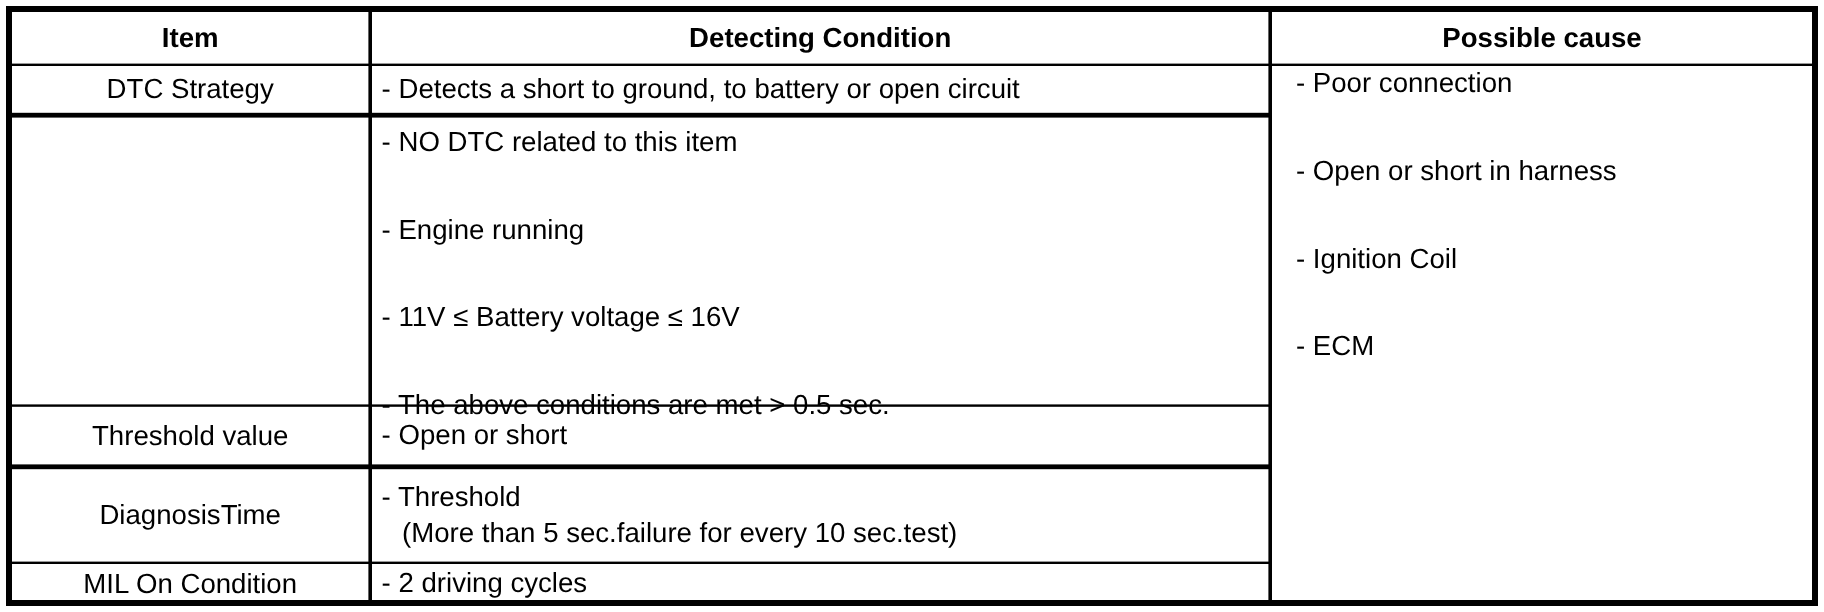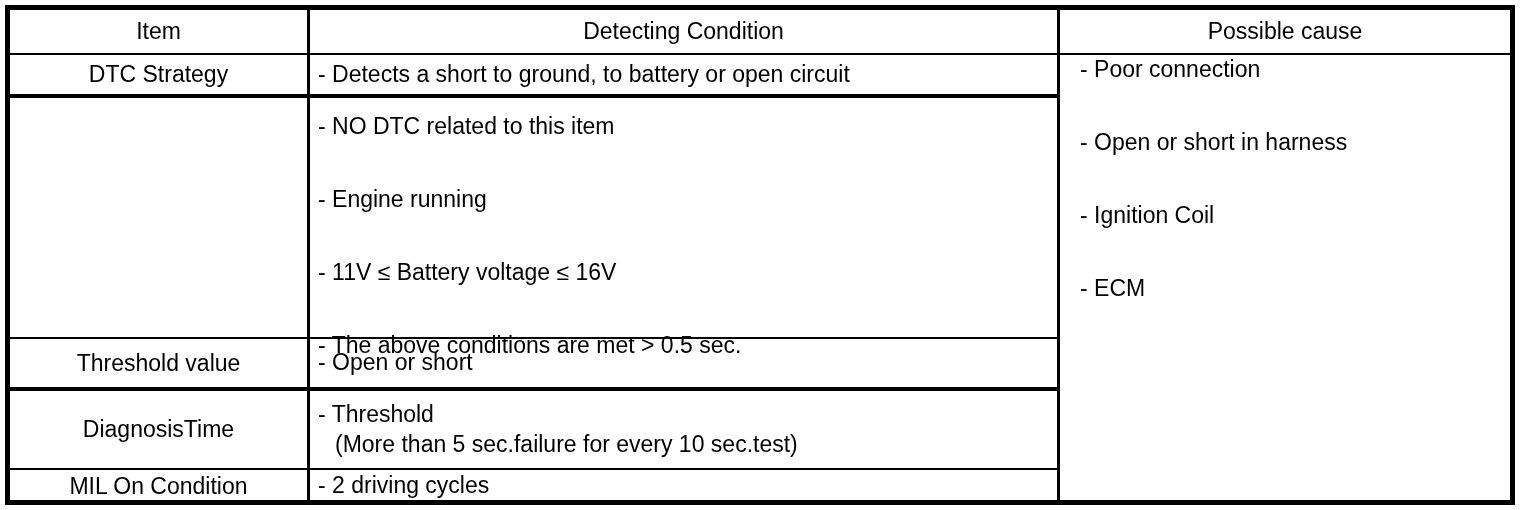--- a/index.html
+++ b/index.html
@@ -75,34 +75,34 @@
   .label {
     text-align: center;
     font-size: 23px;
     line-height: 1.25;
     display: flex;
     align-items: center;
     justify-content: center;
     height: 100%;
   }
   .label-head {
-    font-weight: normal;
+    font-weight: bold;
     font-size: 23px;
   }
   .content {
     font-size: 23px;
     line-height: 1.3;
     padding-left: 8px;
     display: flex;
     flex-direction: column;
     justify-content: center;
     height: 100%;
   }
   .content-top {
-    justify-content: flex-start;
+    justify-content: flex-end;
     padding-top: 16px;
   }
 
   
   .bullet {
     display: block;
     white-space: nowrap;
   }
   .bullet-sub {
     display: block;

